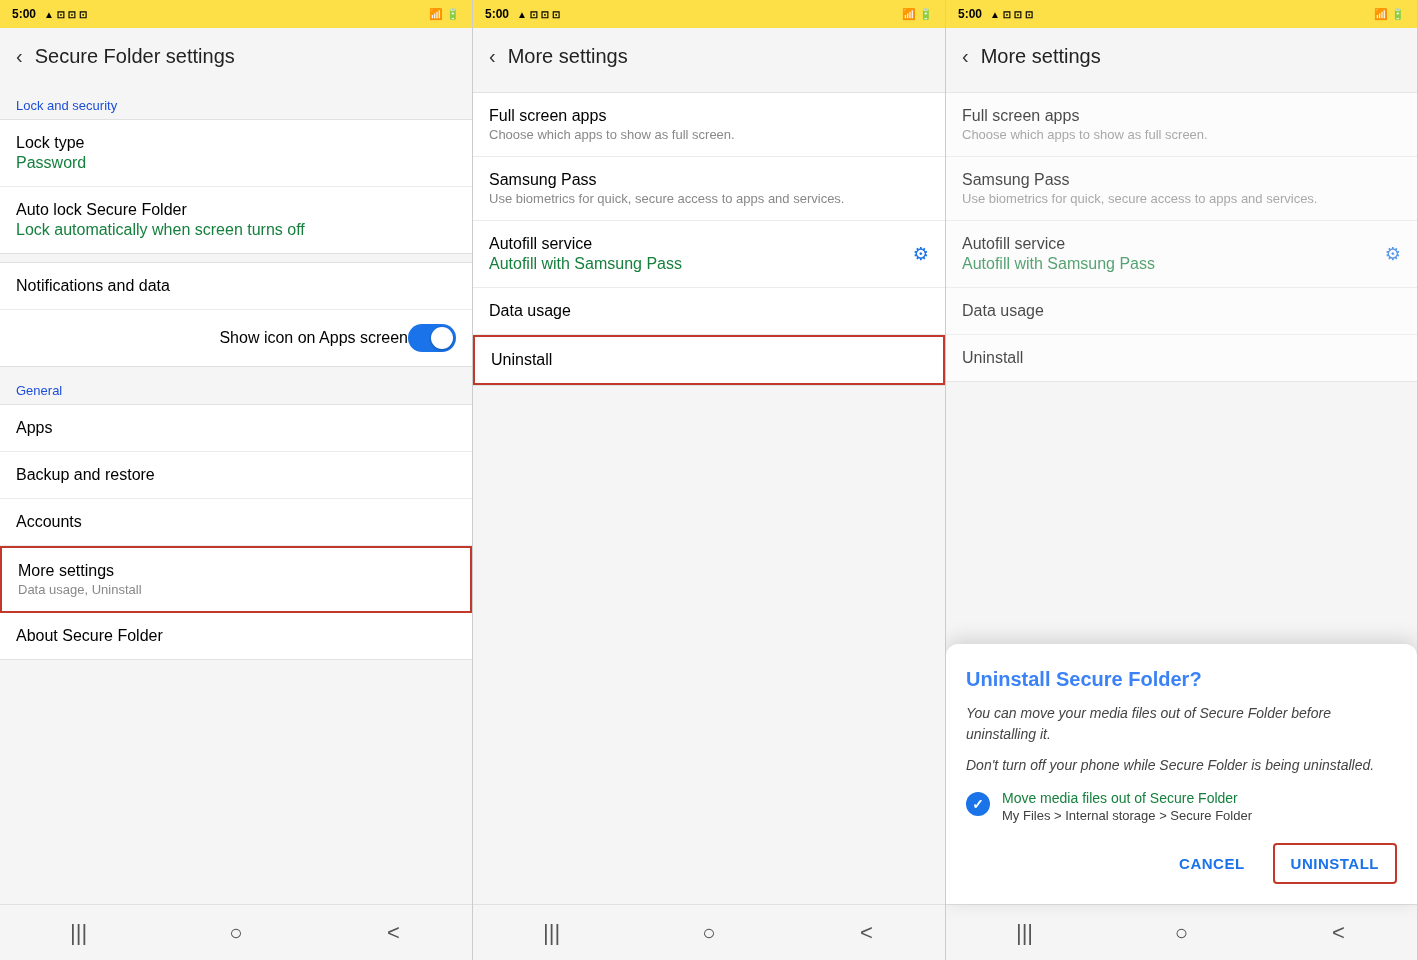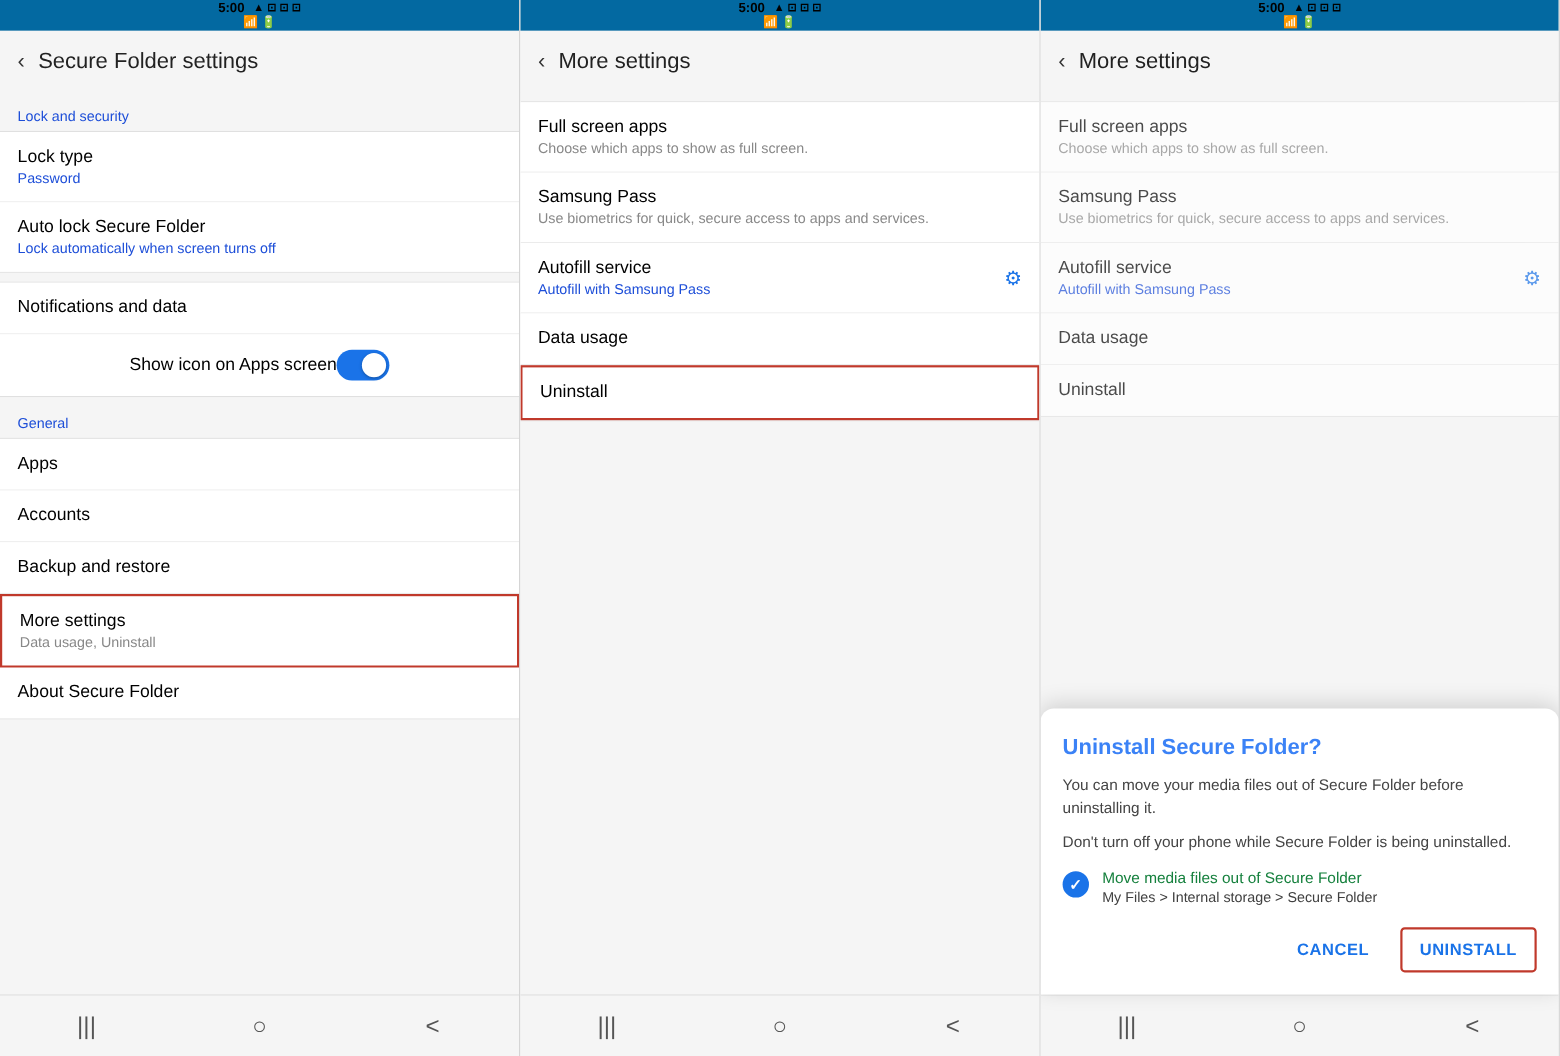--- a/index.html
+++ b/index.html
@@ -17,29 +17,28 @@
       height: 960px;
       background: #f5f5f5;
       display: flex;
       flex-direction: column;
       border-right: 1px solid #ccc;
       position: relative;
       overflow: hidden;
     }
     .status-bar {
       height: 28px;
-      background: #0369a1;
-      display: flex;
-      align-items: center;
-      justify-content: flex-start;
+      background: #fde047;
+      display: flex;
+      align-items: center;
+      justify-content: space-between;
       padding: 0 12px;
       font-size: 12px;
       font-weight: 600;
       flex-shrink: 0;
-      flex-direction: column;
     }
     .status-left { display: flex; align-items: center; gap: 4px; }
     .status-right { display: flex; align-items: center; gap: 3px; font-size: 11px; }
     .nav-header {
       height: 56px;
       background: #f5f5f5;
       display: flex;
       align-items: center;
       padding: 0 16px;
       flex-shrink: 0;
@@ -78,33 +77,33 @@
       cursor: pointer;
       background: #fff;
     }
     .settings-item:last-child { border-bottom: none; }
     .settings-item-title {
       font-size: 16px;
       color: #000000;
       font-weight: 400;
     }
     .settings-item-subtitle {
-      font-size: 13px;
-      color: #1d4ed8;
+      font-size: 16px;
+      color: #15803d;
       margin-top: 2px;
     }
     .settings-item-subtitle-gray {
       font-size: 13px;
       color: #888;
       margin-top: 2px;
     }
     .settings-item-row {
       display: flex;
       align-items: center;
-      justify-content: center;
+      justify-content: flex-end;
     }
     .toggle-switch {
       width: 48px;
       height: 28px;
       background: #1a73e8;
       border-radius: 14px;
       position: relative;
       flex-shrink: 0;
     }
     .toggle-switch::after {
@@ -152,20 +151,21 @@
       font-size: 20px;
       font-weight: 600;
       color: #3b82f6;
       margin-bottom: 12px;
     }
     .dialog-text {
       font-size: 14px;
       color: #444;
       margin-bottom: 10px;
       line-height: 1.5;
+      font-style: italic;
     }
     .dialog-checkbox-row {
       display: flex;
       align-items: flex-start;
       gap: 12px;
       margin: 14px 0 20px 0;
     }
     .checkbox-icon {
       width: 24px;
       height: 24px;
@@ -270,24 +270,24 @@
         </div>
       </div>
     </div>
 
     <div class="section-label">General</div>
     <div class="settings-card">
       <div class="settings-item">
         <div class="settings-item-title">Apps</div>
       </div>
       <div class="settings-item">
+        <div class="settings-item-title">Backup and restore</div>
+      </div>
+      <div class="settings-item">
         <div class="settings-item-title">Accounts</div>
-      </div>
-      <div class="settings-item">
-        <div class="settings-item-title">Backup and restore</div>
       </div>
       <div class="settings-item highlighted-item" style="border: 2px solid #c0392b;">
         <div class="settings-item-title">More settings</div>
         <div class="settings-item-subtitle-gray">Data usage, Uninstall</div>
       </div>
       <div class="settings-item">
         <div class="settings-item-title">About Secure Folder</div>
       </div>
     </div>
   </div>

